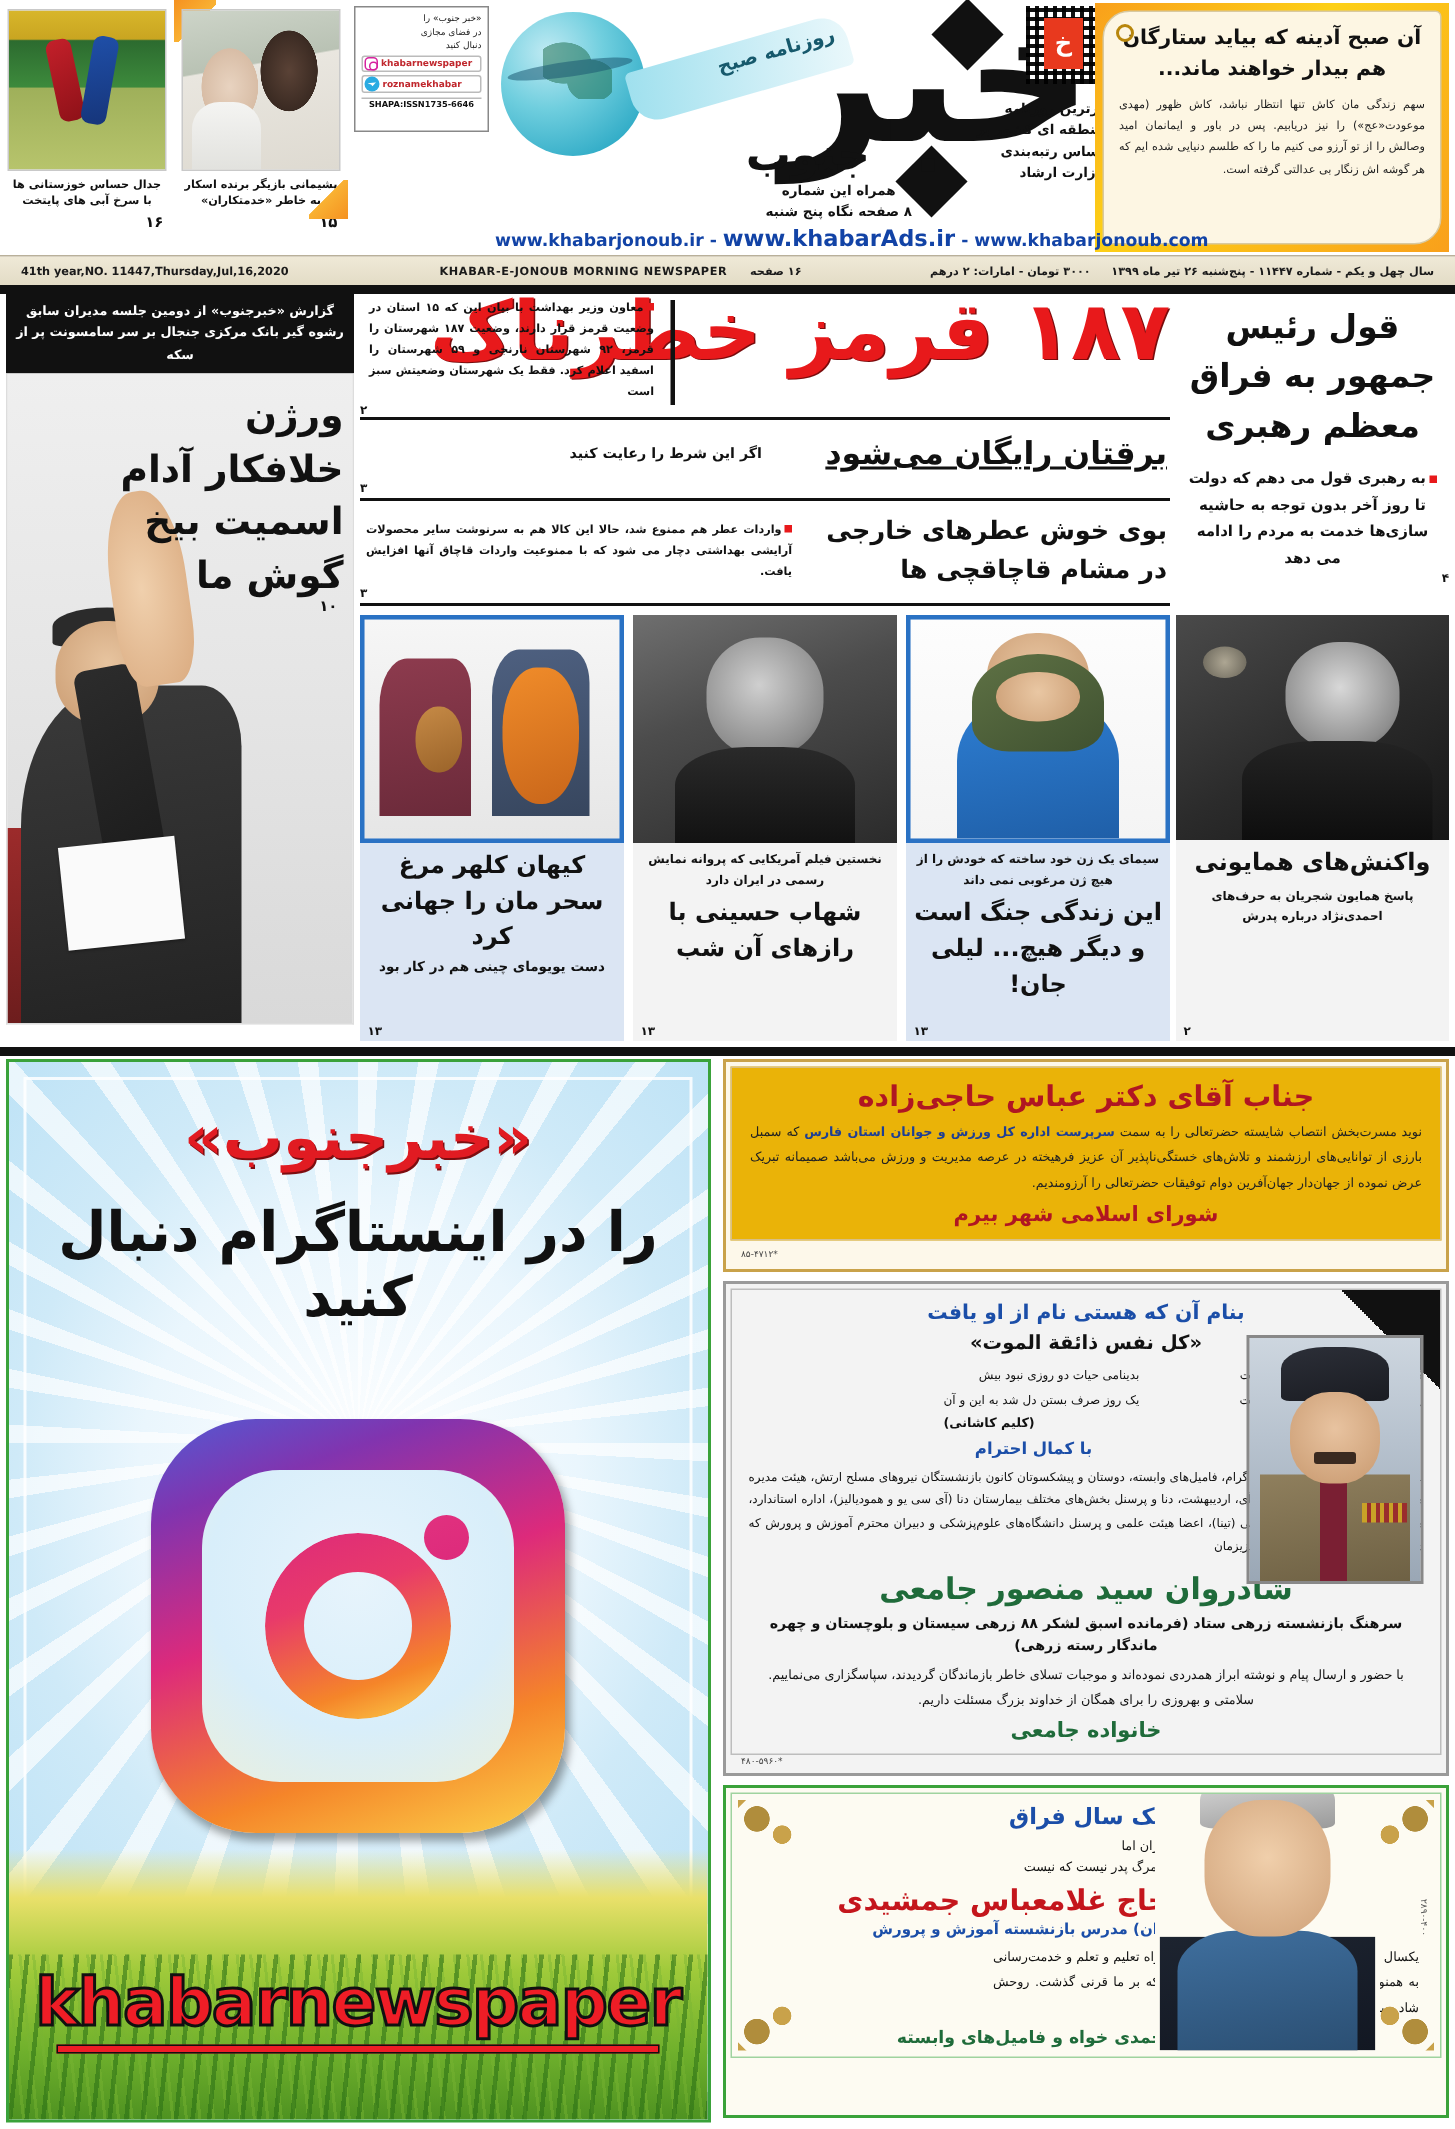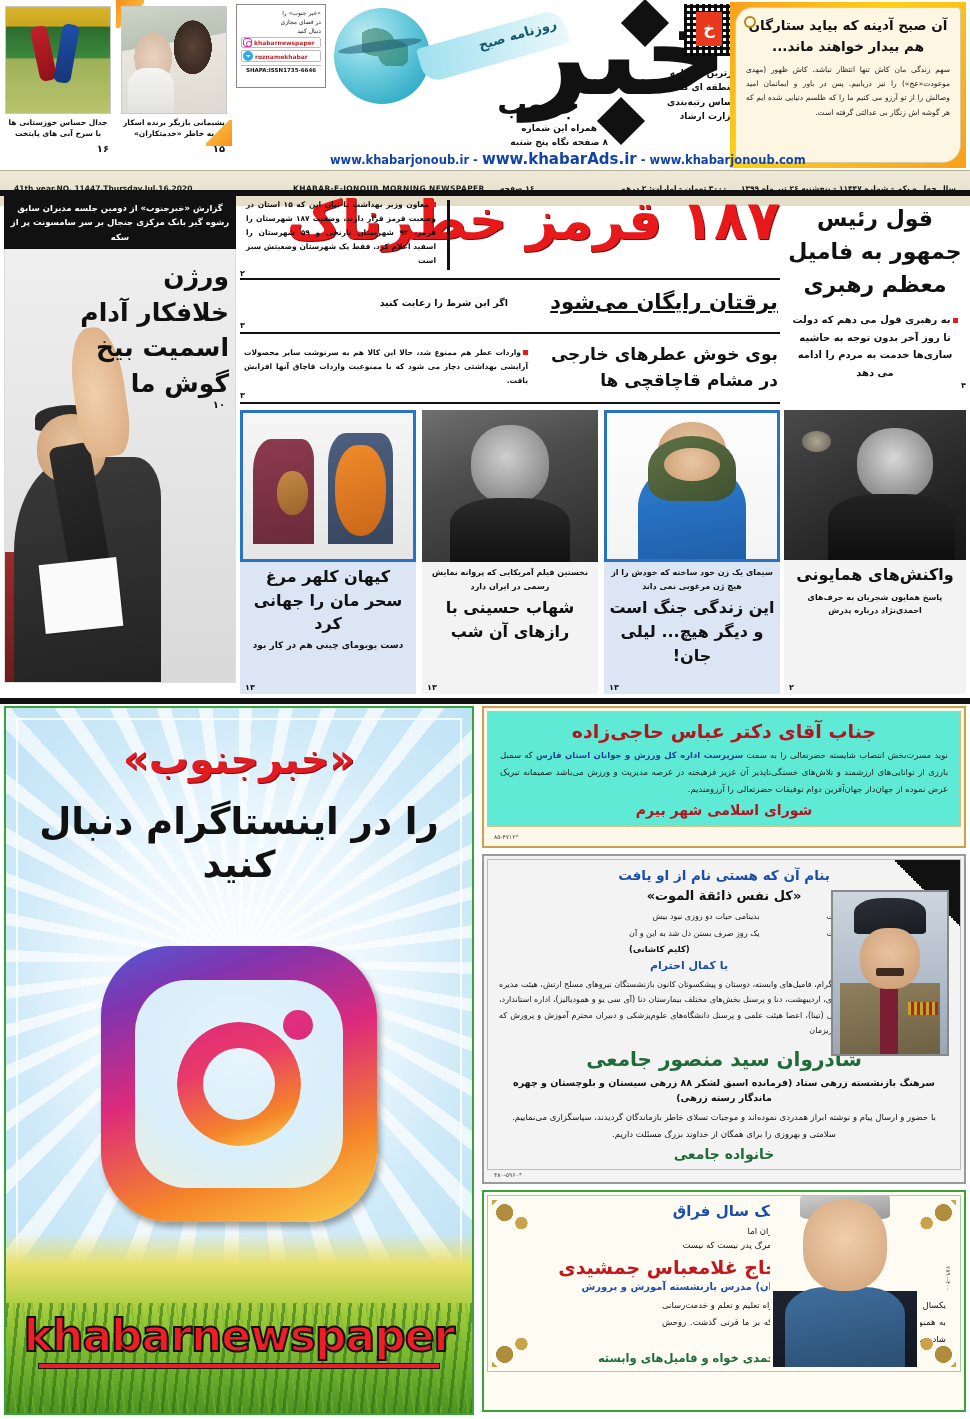--- a/index.html
+++ b/index.html
@@ -93,21 +93,21 @@
       border:2px solid #b8860b; }
   .poem-title { font-size:13.5px; font-weight:bold; color:#111; line-height:1.55; text-align:center; }
   .poem-body { font-size:7.5px; line-height:1.9; color:#222; text-align:justify; margin-top:6px; }
 
   
   .url-strip { position:absolute; left:330px; top:150px; width:400px; text-align:right;
       font-size:11.5px; font-weight:bold; color:#1243a6; direction:ltr; white-space:nowrap; }
   .url-strip .big { font-size:15px; }
 
   
-  .infobar { position:absolute; left:0; top:170px; width:970px; height:36px;
+  .infobar { position:absolute; left:0; top:170px; width:970px; height:20px;
       background:linear-gradient(180deg,#efe9d7,#e3dcc6); border-top:1px solid #b9b09a;
       display:flex; align-items:center; }
   .infobar div { font-size:7.5px; font-weight:bold; color:#1a1a1a; white-space:nowrap; }
   .ib-en { position:absolute; left:14px; direction:ltr; }
   .ib-name { position:absolute; left:248px; direction:ltr; letter-spacing:.4px;padding-left:45px; }
   .ib-pages { position:absolute; left:500px; }
   .ib-price { position:absolute; left:620px; }
   .ib-date { position:absolute; right:14px; font-size:8.5px;text-align:center; }
   .black-rule { position:absolute; left:0; width:970px; height:6px; background:#111; }
 
@@ -256,21 +256,21 @@
       -webkit-text-stroke:2px #111; text-shadow:0 0 0 #000; }
   .ig-underline { position:absolute; left:32px; right:32px; bottom:44px; height:6px; background:#ef1d26;
       border:1.5px solid #111; }
   .ig-inner-border { position:absolute; left:10px; top:10px; right:10px; bottom:10px;
       border:2px solid rgba(255,255,255,.85); pointer-events:none; }
 
   
   .notices { position:absolute; left:482px; top:0; width:484px; height:709px; }
 
   .notice { position:relative; background:#fdf8ea; border:2px solid #c9a24a; margin-bottom:6px; }
-  .notice-in { border:1px solid #d8bf85; margin:3px; padding:8px 12px; background:#5eead4; }
+  .notice-in { border:1px solid #d8bf85; margin:3px; padding:8px 12px; background:#eab308; }
 
   .n1 { height:142px; }
   .n1-title { font-size:19px; font-weight:bold; color:#b01622; text-align:center; }
   .n1-body { font-size:8.5px; line-height:2.0; color:#222; text-align:justify; margin-top:5px; }
   .n1-body b { color:#1e3f94; }
   .n1-sign { font-size:14px; font-weight:bold; color:#b01622; text-align:center; margin-top:4px; }
   .n1-code { position:absolute; left:10px; bottom:6px; font-size:6px; color:#444; direction:ltr; }
 
   .n2 { height:330px; background:#f3f3f3; border:2px solid #9a9a9a; }
   .n2-in { border:1px solid #bdbdbd; margin:3px; padding:7px 11px; background:#f3f3f3; position:relative; overflow:hidden;}
@@ -475,21 +475,21 @@
           </div>
           <div class="card-head">کیهان کلهر مرغ سحر مان را جهانی کرد</div>
           <div class="card-sub">دست یویومای چینی هم در کار بود</div>
           <div class="card-pg">۱۳</div>
         </div>
       </div>
     </div>
 
     <div class="right-story">
       <div>
-        <div class="rs-head">قول رئیس جمهور به فامیل معظم رهبری</div>
+        <div class="rs-head">قول رئیس جمهور به فراق معظم رهبری</div>
         <div class="rs-body"><span class="sq-red"></span><span>به رهبری قول می دهم که دولت تا روز آخر بدون توجه به حاشیه سازی‌ها خدمت به مردم را ادامه می دهد</span></div>
         <div class="rs-pg">۴</div>
       </div>
       <div class="rs-card">
         <div class="card-photo p-singer" style="height:150px">
           <div class="p-singer-lamp"></div>
         </div>
         <div class="card-head">واکنش‌های همایونی</div>
         <div class="card-cap">پاسخ همایون شجریان به حرف‌های احمدی‌نژاد درباره پدرش</div>
         <div class="card-pg">۲</div>

